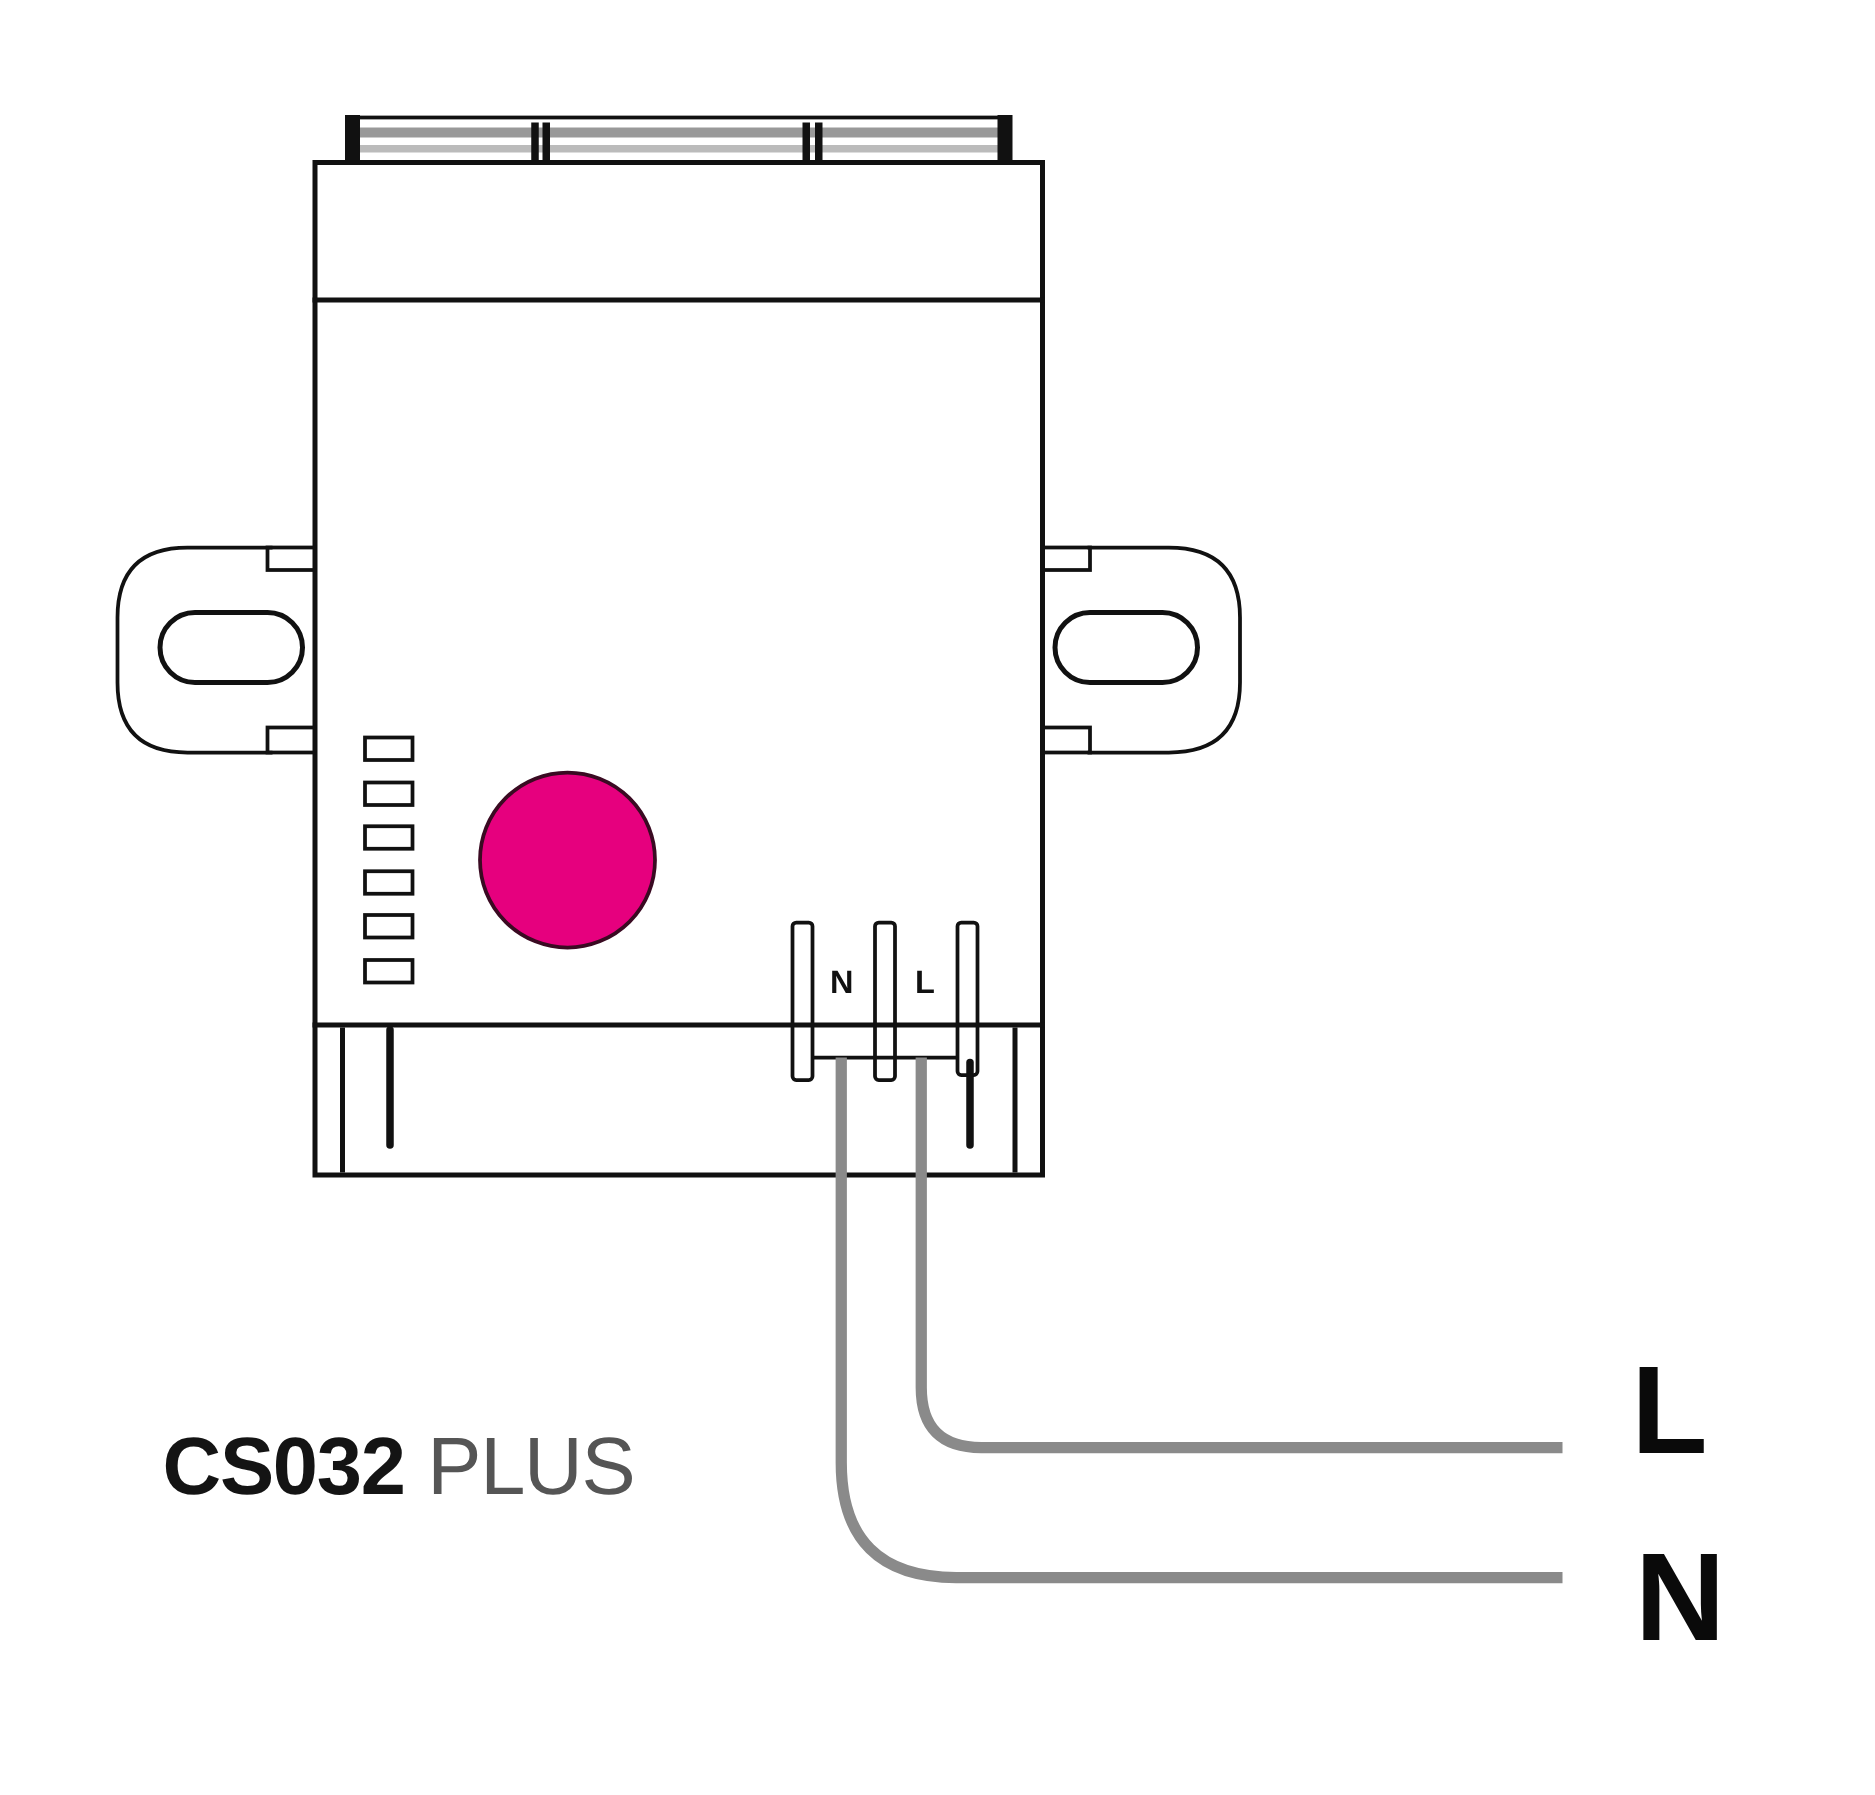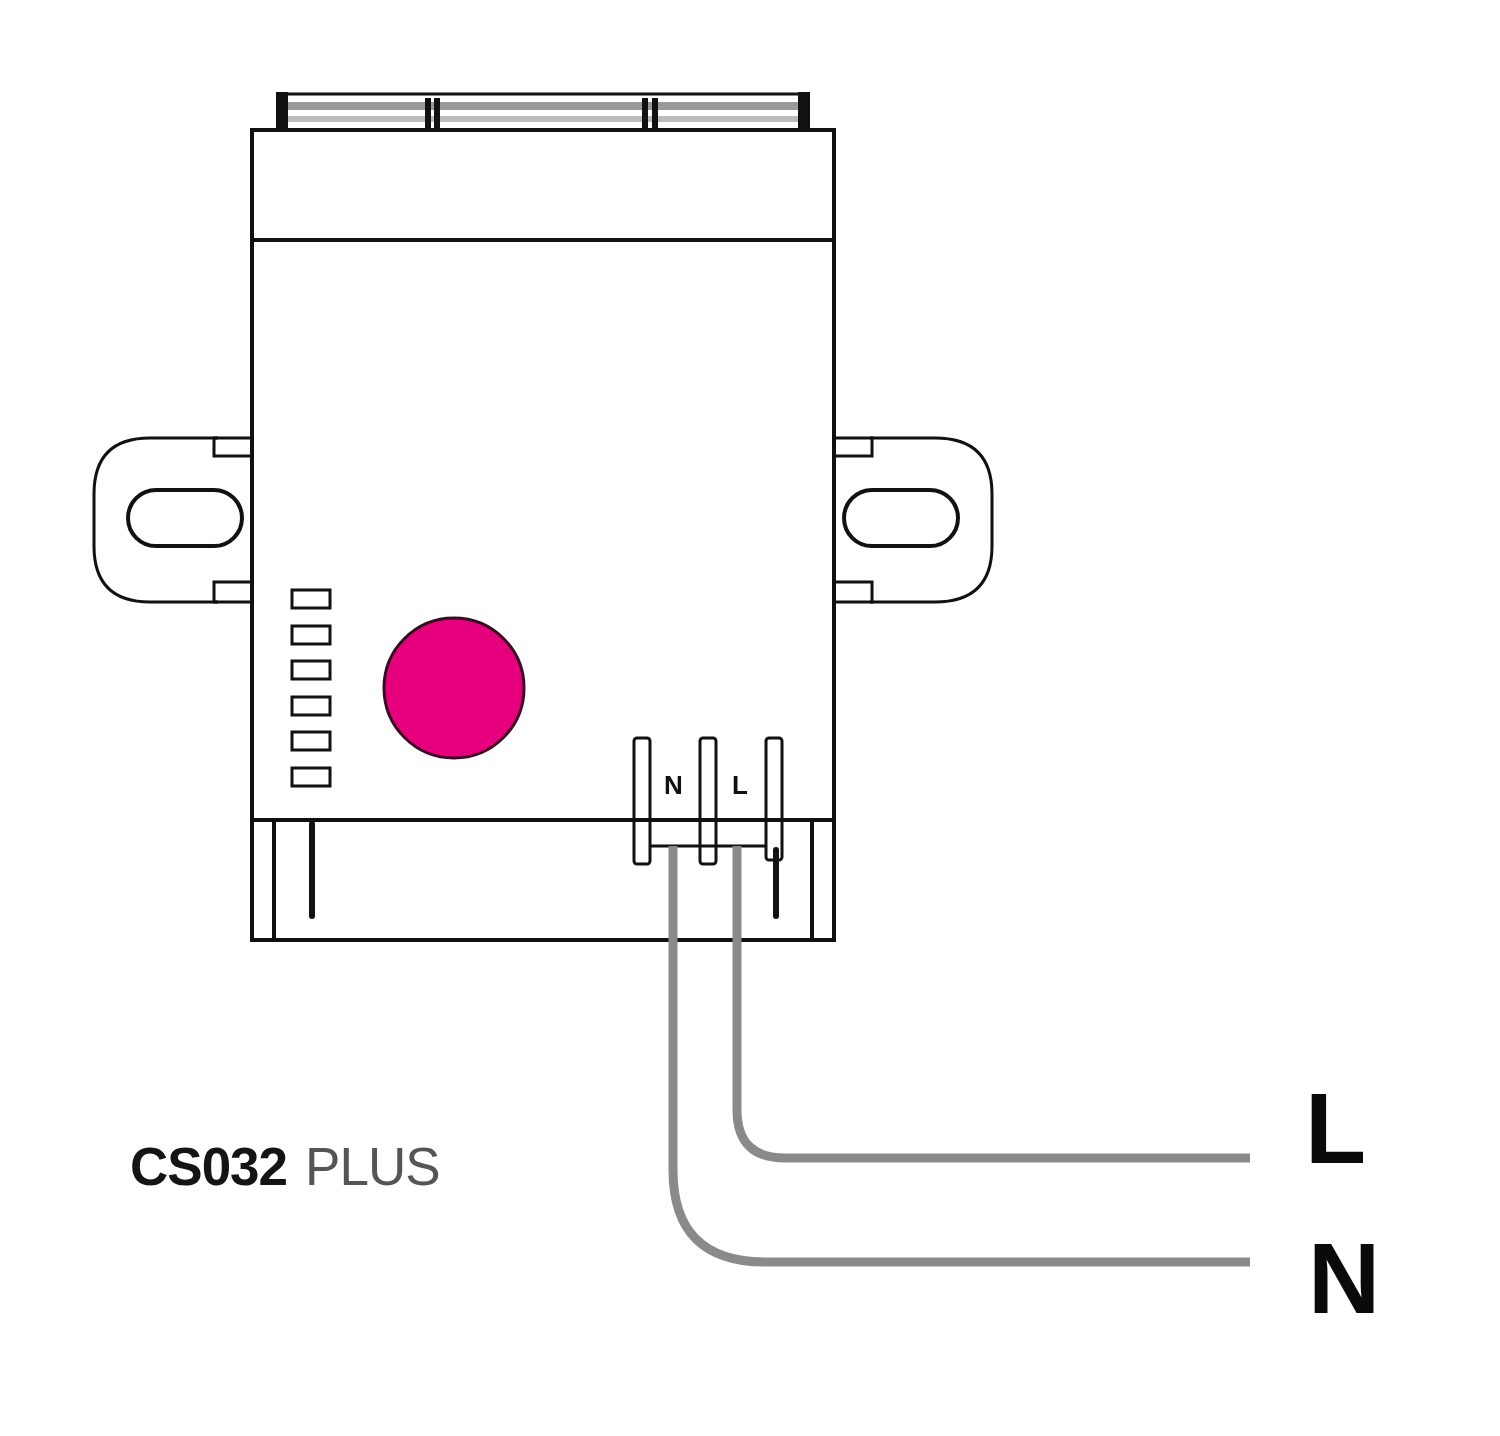--- a/index.html
+++ b/index.html
@@ -3,21 +3,21 @@
   <meta charset="utf-8">
   <style>
     html, body { margin: 0; padding: 0; background: #ffffff; }
     body { width: 1500px; height: 1436px; position: relative; overflow: hidden; }
     #diagram { position: absolute; left: 0; top: 0; width: 1500px; height: 1436px; }
     .stroke { fill: none; stroke: #111111; stroke-width: 4; }
     .stroke-thin { fill: none; stroke: #111111; stroke-width: 3; }
     .wire { fill: none; stroke: #8a8a8a; stroke-width: 9; stroke-linecap: butt; }
     .label-model {
       position: absolute; left: 130px; top: 1140px;
-      font-family: "Liberation Sans", sans-serif; font-size: 53px; line-height: 1;
+      font-family: "Liberation Sans", sans-serif; font-size: 65px; line-height: 1;
       letter-spacing: -1px; white-space: nowrap;
     }
     .model-bold { font-weight: bold; color: #141414; }
     .model-light { font-weight: normal; color: #555555; margin-left: 18px; }
     .wire-label {
       position: absolute; font-family: "Liberation Sans", sans-serif;
       font-weight: bold; font-size: 100px; line-height: 1; color: #0a0a0a;
     }
     .term-label {
       font-family: "Liberation Sans", sans-serif; font-weight: bold; font-size: 26px; fill: #111;

